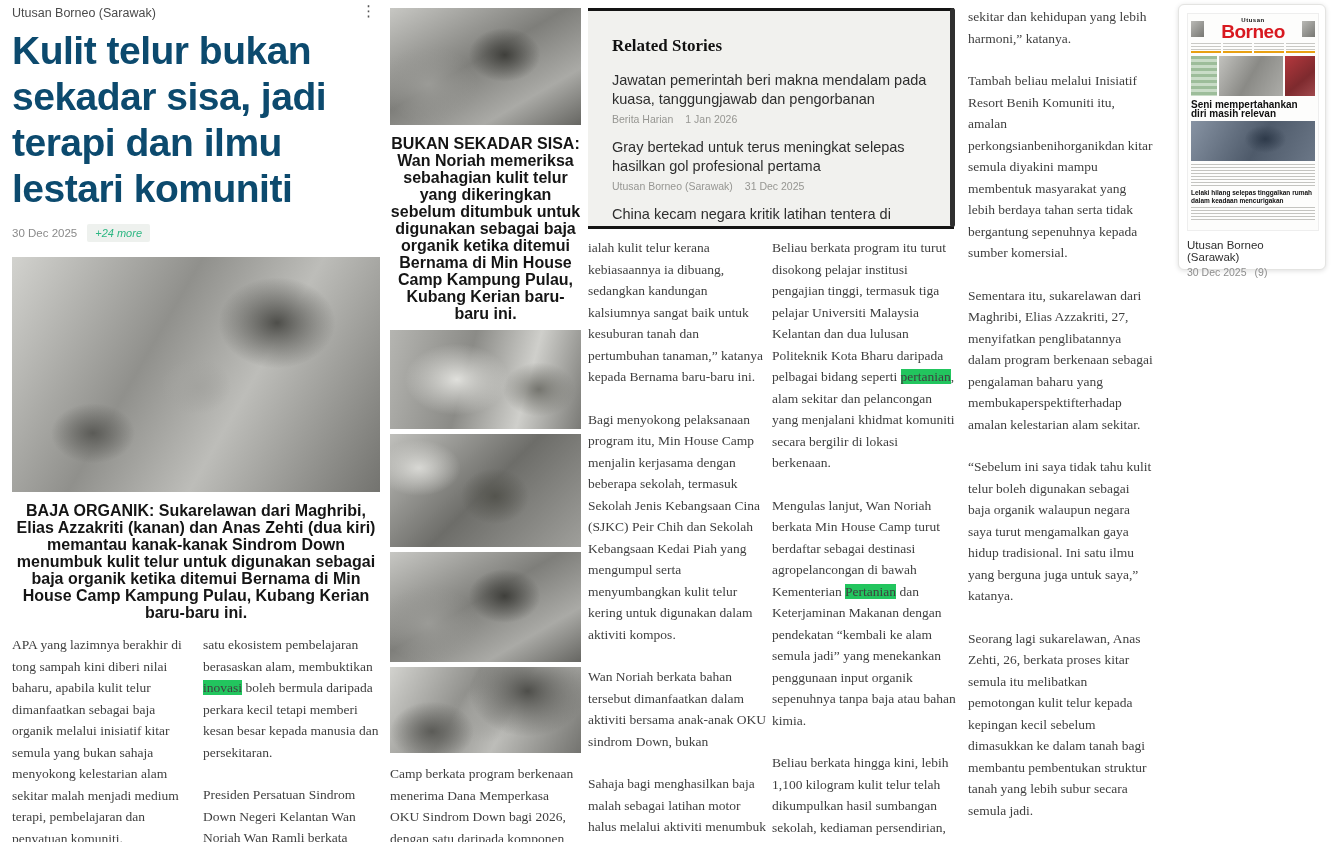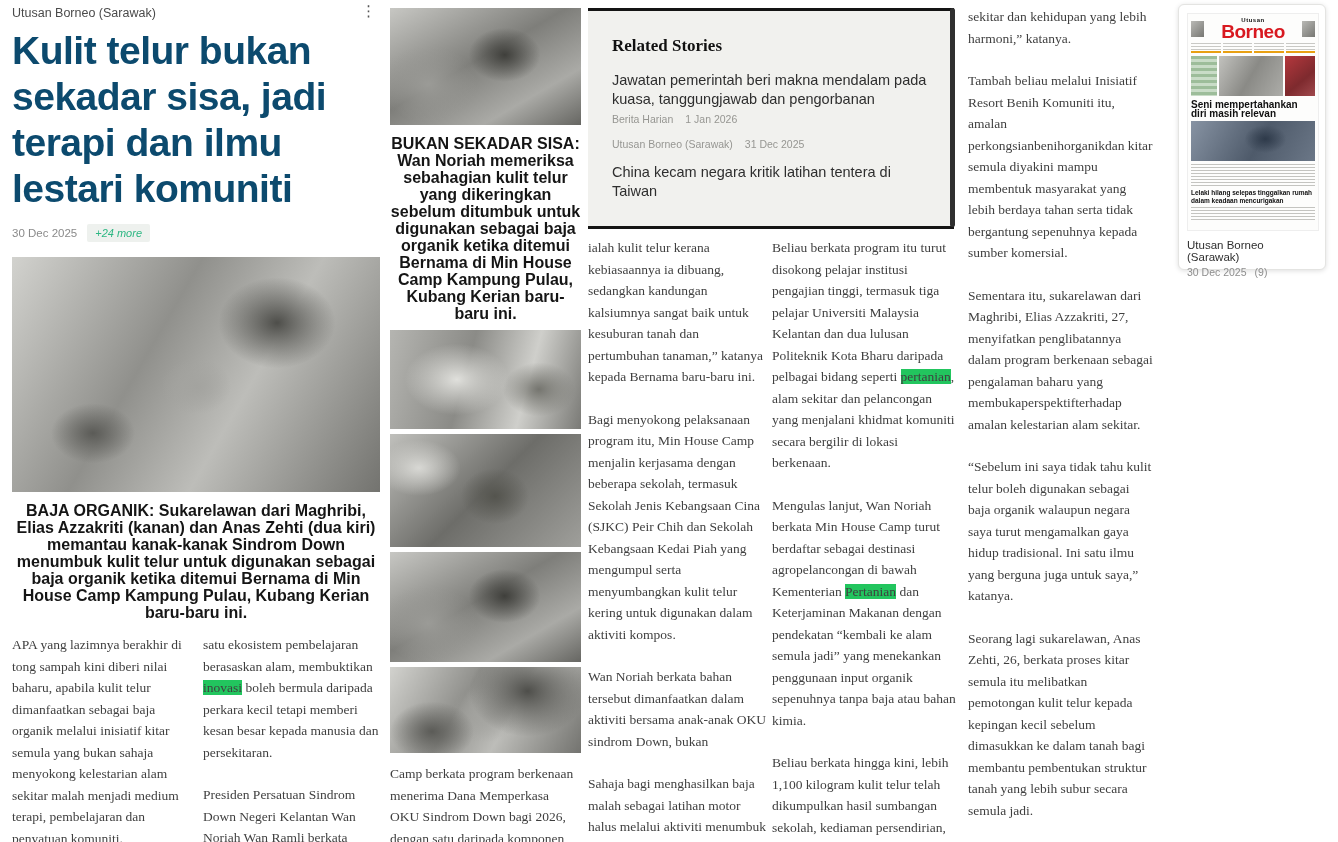--- a/index.html
+++ b/index.html
@@ -133,20 +133,21 @@
   <div class="relbox">
     <div class="rel-heading">Related Stories</div>
     <div class="rel-item">
       <div class="rel-title">Jawatan pemerintah beri makna mendalam pada kuasa, tanggungjawab dan pengorbanan</div>
       <div class="rel-meta">
         <span>Berita Harian</span>
         <span>1 Jan 2026</span>
       </div>
     </div>
     <div class="rel-item">
+      <div class="rel-title">Gray bertekad untuk terus meningkat selepas hasilkan gol profesional pertama</div>
       <div class="rel-meta">
         <span>Utusan Borneo (Sarawak)</span>
         <span>31 Dec 2025</span>
       </div>
     </div>
     <div class="rel-item">
       <div class="rel-title">China kecam negara kritik latihan tentera di Taiwan</div>
 
     </div>
   </div>

